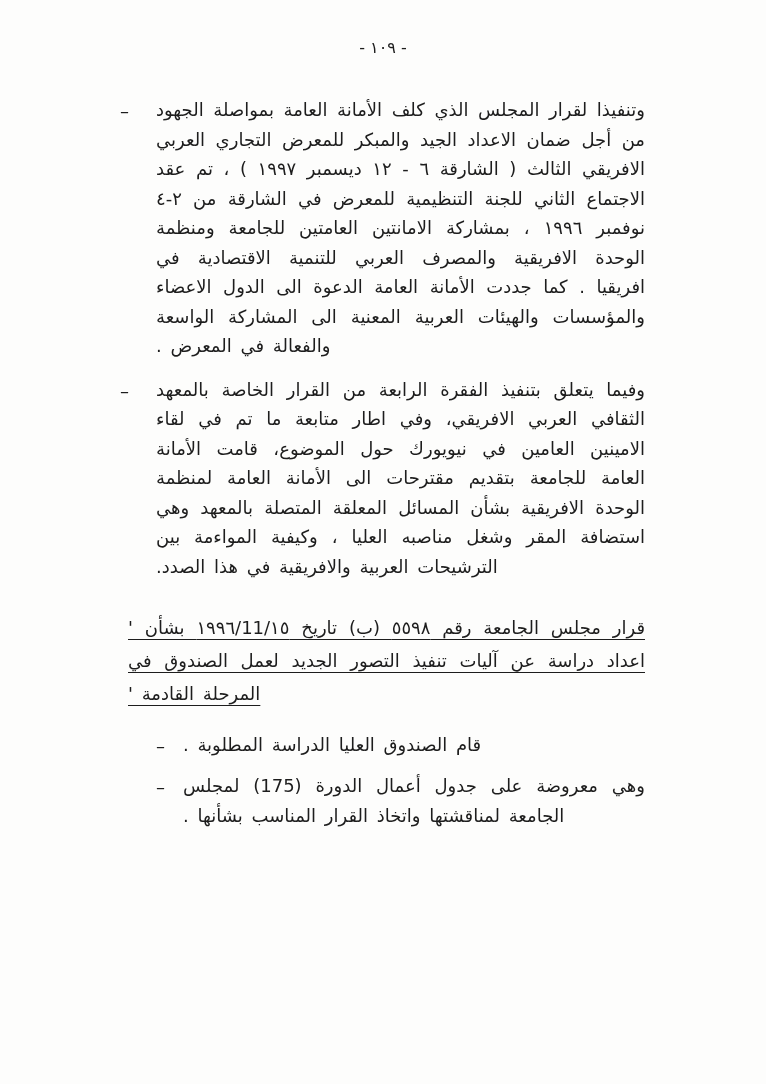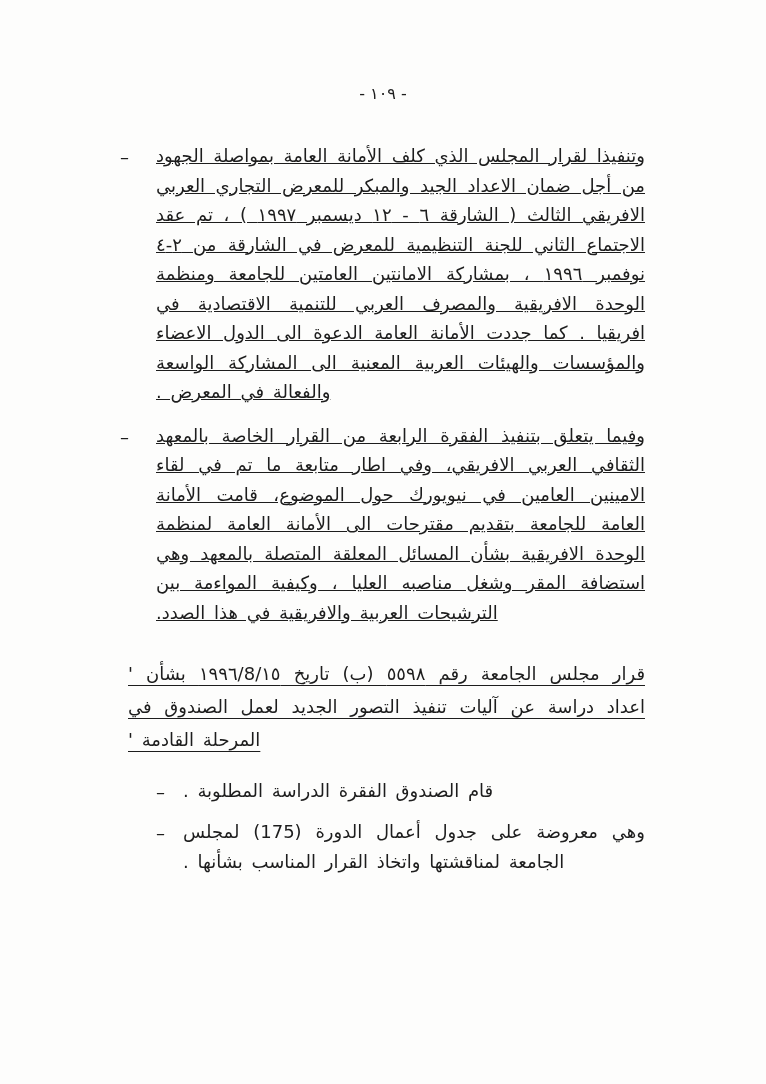--- a/index.html
+++ b/index.html
@@ -9,21 +9,21 @@
     color: var(--ink, #1d1d1d);
     font-family: "DejaVu Sans", sans-serif;
     overflow: hidden;
   }
   .page {
     position: relative;
     width: 766px;
     height: 1084px;
   }
   .page-number {
-    padding-top: 84px;
+    padding-top: 38px;
     text-align: center;
     font-size: 16px;
     letter-spacing: 1px;
   }
   .content {
     margin: 38px 121px 0 120px;
   }
   .para { position: relative; }
   .para + .para { margin-top: 14px; }
   .marker {
@@ -33,21 +33,21 @@
     font-size: 18px;
     line-height: 29.5px;
   }
   .rtl-text {
     font-size: 18px;
     line-height: 29.5px;
     text-align: justify;
     text-align-last: left;
     word-spacing: 3px;
   }
-  .para > .rtl-text { margin-left: 36px; text-decoration: underline; }
+  .para > .rtl-text { margin-left: 36px; }
   .decision-heading {
     margin: 30px 0 0 8px;
     font-weight: normal;
     font-size: 18px;
     line-height: 33px;
     text-align: justify;
     text-align-last: left;
     word-spacing: 3px;
     text-decoration: underline;
     text-underline-offset: 5px;
@@ -70,27 +70,27 @@
     <div class="para">
       <span class="marker">–</span>
       <p class="rtl-text" dir="rtl">وتنفيذا لقرار المجلس الذي كلف الأمانة العامة بمواصلة الجهود من أجل ضمان الاعداد الجيد والمبكر للمعرض التجاري العربي الافريقي الثالث ( الشارقة ٦ - ١٢ ديسمبر ١٩٩٧ ) ، تم عقد الاجتماع الثاني للجنة التنظيمية للمعرض في الشارقة من ٢-٤ نوفمبر ١٩٩٦ ، بمشاركة الامانتين العامتين للجامعة ومنظمة الوحدة الافريقية والمصرف العربي للتنمية الاقتصادية في افريقيا . كما جددت الأمانة العامة الدعوة الى الدول الاعضاء والمؤسسات والهيئات العربية المعنية الى المشاركة الواسعة والفعالة في المعرض .</p>
     </div>
 
     <div class="para">
       <span class="marker">–</span>
       <p class="rtl-text" dir="rtl">وفيما يتعلق بتنفيذ الفقرة الرابعة من القرار الخاصة بالمعهد الثقافي العربي الافريقي، وفي اطار متابعة ما تم في لقاء الامينين العامين في نيويورك حول الموضوع، قامت الأمانة العامة للجامعة بتقديم مقترحات الى الأمانة العامة لمنظمة الوحدة الافريقية بشأن المسائل المعلقة المتصلة بالمعهد وهي استضافة المقر وشغل مناصبه العليا ، وكيفية المواءمة بين الترشيحات العربية والافريقية في هذا الصدد.</p>
     </div>
 
-    <h2 class="decision-heading" dir="rtl">قرار مجلس الجامعة رقم ٥٥٩٨ (ب) تاريخ ١٩٩٦/8/١٥ بشأن ' اعداد دراسة عن آليات  تنفيذ التصور الجديد لعمل الصندوق في المرحلة القادمة '</h2>
+    <h2 class="decision-heading" dir="rtl">قرار مجلس الجامعة رقم ٥٥٩٨ (ب) تاريخ ١٩٩٦/11/١٥ بشأن ' اعداد دراسة عن آليات  تنفيذ التصور الجديد لعمل الصندوق في المرحلة القادمة '</h2>
 
     <div class="items">
 
       <div class="item">
         <span class="marker">–</span>
-        <p class="rtl-text" dir="rtl">قام الصندوق الفقرة الدراسة المطلوبة .</p>
+        <p class="rtl-text" dir="rtl">قام الصندوق العليا الدراسة المطلوبة .</p>
       </div>
 
       <div class="item">
         <span class="marker">–</span>
         <p class="rtl-text" dir="rtl">وهي معروضة على جدول أعمال الدورة (175) لمجلس الجامعة لمناقشتها واتخاذ القرار المناسب بشأنها .</p>
       </div>
 
     </div>
 
   </div>

